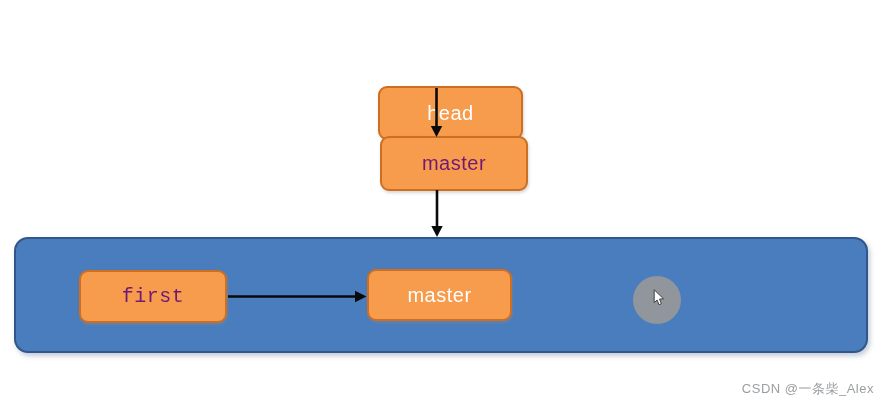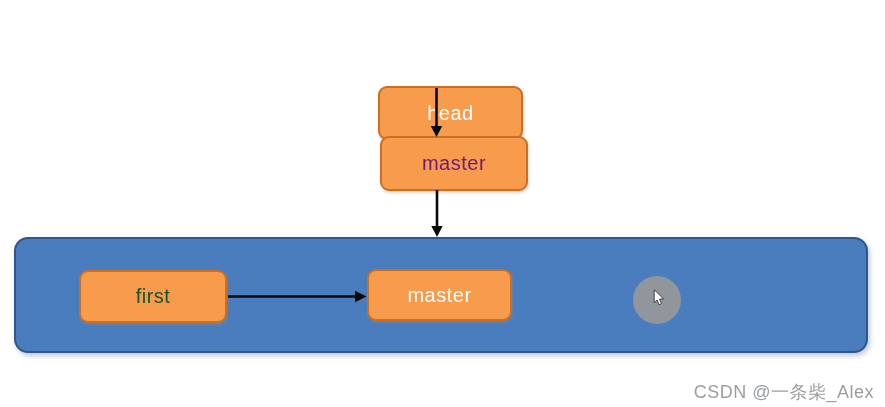--- a/index.html
+++ b/index.html
@@ -62,38 +62,38 @@
   }
   .cursor-halo svg {
     position: absolute;
     left: 20px;
     top: 13px;
   }
   .watermark {
     position: absolute;
     right: 11px;
     top: 380px;
-    font-size: 18px;
+    font-size: 13px;
     color: #9b9ea1;
     letter-spacing: 0.5px;
     white-space: nowrap;
   }
 </style>
 </head>
 <body>
 
 <div class="canvas">
 
   <div class="node" id="node-head" style="background-color: rgb(247, 155, 76); border-color: rgb(206, 110, 33); color: rgb(255, 255, 255);">head</div>
 
   <div class="node" id="node-master" style="background-color: rgb(247, 155, 76); border-color: rgb(206, 110, 33); color: #701a75;">master</div>
 
   <div class="branch-container" style="background-color: rgb(74, 125, 189); border-color: rgb(49, 86, 138);">
 
-    <div class="node" id="node-first" style="background-color: rgb(247, 155, 76); border-color: rgb(206, 110, 33); color: #14532d;">first</div>
+    <div class="node" id="node-first" style="background-color: rgb(247, 155, 76); border-color: rgb(206, 110, 33); color: #701a75; font-family: Liberation Mono, monospace;">first</div>
 
     <div class="node" id="node-second" style="background-color: rgb(247, 155, 76); border-color: rgb(206, 110, 33); color: rgb(255, 255, 255);">master</div>
 
     <div class="cursor-halo" style="background-color: rgb(144, 150, 155);">
       <svg width="13" height="18" viewBox="0 0 11 15">
         <path d="M1 0.5 L1 11.4 L3.5 9.2 L5.1 13.2 L7.1 12.3 L5.5 8.4 L8.9 8.2 Z" fill="#ffffff" stroke="#3a3a3a" stroke-width="0.8"></path>
       </svg>
     </div>
   </div>
 

